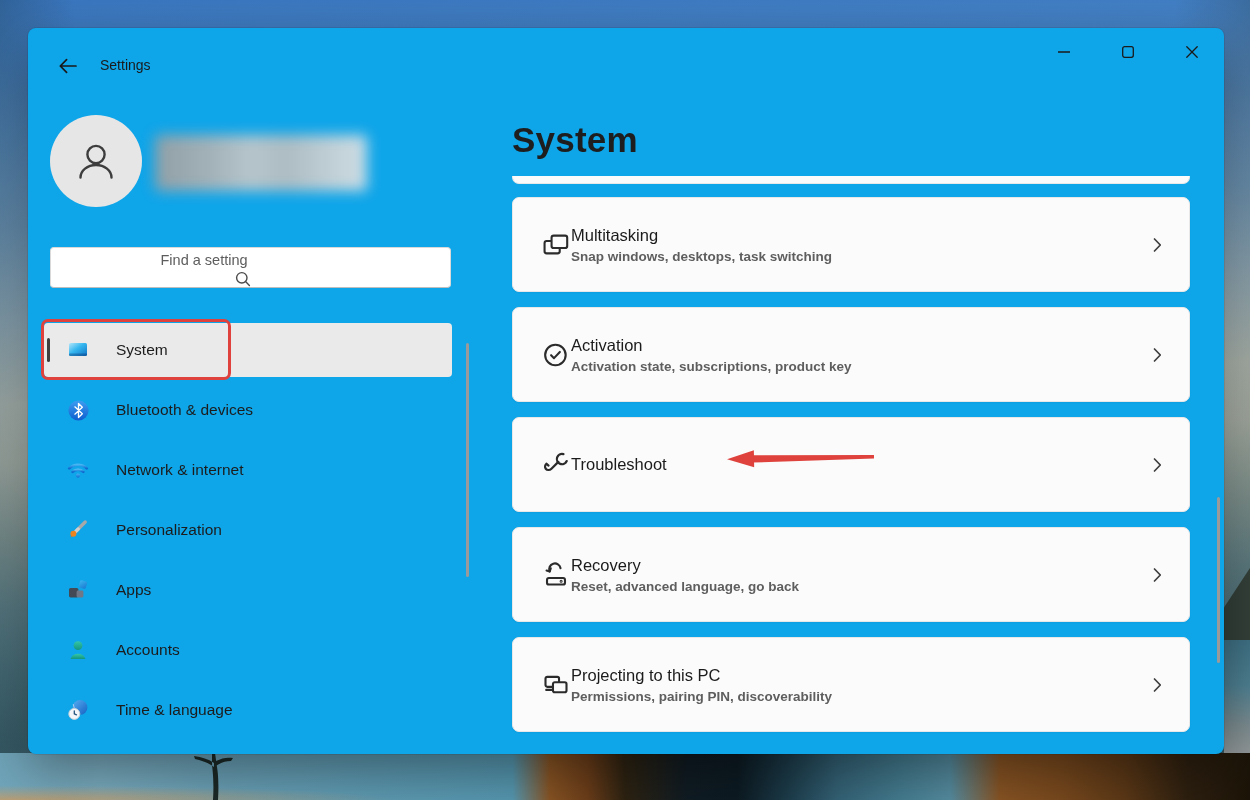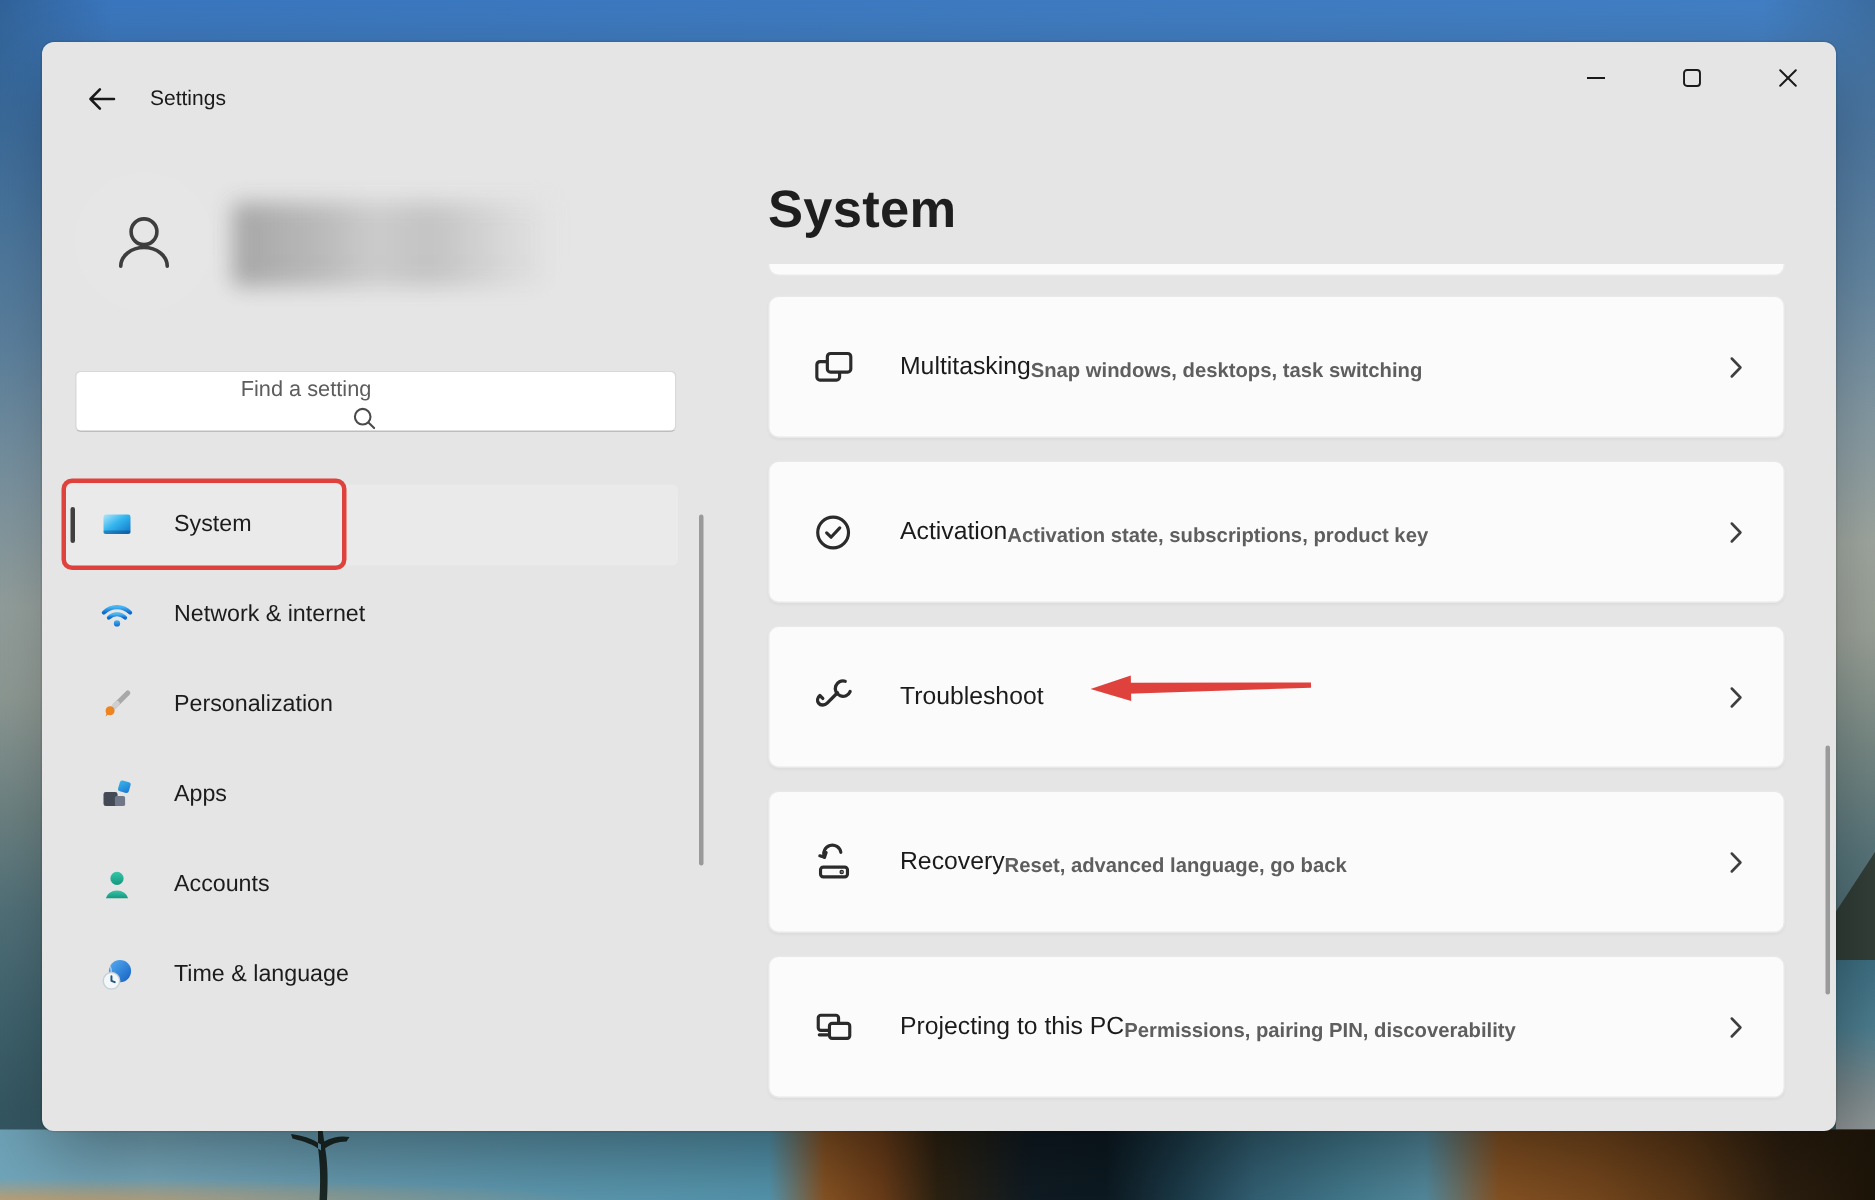--- a/index.html
+++ b/index.html
@@ -24,21 +24,21 @@
       radial-gradient(ellipse at 1% 100%, rgba(243,152,60,.55), rgba(243,152,60,0) 22%),
       linear-gradient(90deg,
         #71a6bb 0%, #7cb0c4 8%, #6ba3b9 18%, #5f9db5 30%, #579ab3 41%,
         #8a5524 44%, #6e3f1a 47%, #2e2312 50%, #101c24 55%, #0d1b23 59%,
         #1d3d4c 63%, #356478 67%, #457e92 72%, #568ea2 76%,
         #8a5524 80%, #7a4a1e 85%, #5d3917 90%, #2e2010 95%, #1c1408 100%); }
   .wall-tree { position:absolute; left:178px; top:753px; }
 
   
   .win { position:absolute; left:28px; top:28px; width:1196px; height:726px;
-    background:#e5e5e5; border-radius:8px;
+    background:#0ea5e9; border-radius:8px;
     box-shadow:0 18px 55px rgba(0,0,0,.42), 0 0 0 1px rgba(0,0,0,.08);
     overflow:hidden; }
 
   
   .back-btn { position:absolute; left:22px; top:23px; width:36px; height:30px;
     display:flex; align-items:center; justify-content:center; border-radius:4px; cursor:pointer; }
   .app-title { position:absolute; left:72px; top:29px; font-size:14px; color:#1a1a1a; }
   .caption-controls { position:absolute; right:0; top:0; height:48px; display:flex; }
   .caption-btn { width:64px; height:48px; display:flex; align-items:center; justify-content:center; cursor:pointer; }
 
@@ -80,21 +80,21 @@
 
   .card-sliver-top { position:absolute; left:484px; top:148px; width:678px; height:8px;
     background:#fbfbfb; border:1px solid #e9e9e9; border-top:none; border-radius:0 0 7px 7px; }
 
   .card { position:absolute; left:484px; width:678px; height:95px;
     background:#fbfbfb; border:1px solid #e8e8e8; border-radius:7px;
     box-shadow:0 1px 2px rgba(0,0,0,.04);
     display:flex; align-items:center; cursor:pointer; }
   .card-icon { width:30px; height:30px; margin-left:28px; display:flex;
     align-items:center; justify-content:center; flex:none; }
-  .card-text { margin-left:29px; display:flex; }
+  .card-text { display:flex; flex-direction:column; }
   .card-title { font-size:16.5px; color:#1b1b1b; }
   .card-sub { font-size:13.5px; color:#5e5e5e; margin-top:4px;font-weight:bold; }
   .card-chevron { position:absolute; right:27px; top:50%; transform:translateY(-50%); display:flex; }
 
   .annot-arrow { position:absolute; left:699px; top:420px; width:150px; height:20px;
     z-index:6; pointer-events:none; transform:rotate(-1deg); }
 
   .main-scrollbar { position:absolute; left:1189px; top:469px; width:3px; height:166px;
     background:#9a9a9a; border-radius:2px; cursor:pointer; }
 </style>
@@ -168,20 +168,36 @@
                 <stop offset="1" stop-color="#1172c4"></stop>
           </linearGradient>
             </defs>
           <rect x="3" y="5" width="18" height="13" rx="1.6" fill="url(#gSys)"></rect>
           <rect x="3" y="15.6" width="18" height="2.4" rx="1" fill="rgba(8,50,110,.35)"></rect>
         </svg>
       </span>
       <span class="nav-label">System</span>
     </div>
 
+    <div class="nav-item">
+
+      <span class="nav-icon">
+        <svg width="23" height="23" viewBox="0 0 24 24">
+          <defs>
+              <linearGradient id="gBt" x1="0" y1="0" x2="0" y2="1">
+            <stop offset="0" stop-color="#3f9df0"></stop>
+                <stop offset="1" stop-color="#0c5ecf"></stop>
+          </linearGradient>
+            </defs>
+          <circle cx="12" cy="12" r="10.5" fill="url(#gBt)"></circle>
+          <path d="M12 4.6 V19.4 M12 4.6 L16 8.6 L8.2 15.8 M12 19.4 L16 15.4 L8.2 8.2" fill="none" stroke="#fff" stroke-width="1.4" stroke-linecap="round" stroke-linejoin="round"></path>
+        </svg>
+      </span>
+      <span class="nav-label">Bluetooth &amp; devices</span>
+    </div>
 
     <div class="nav-item">
 
       <span class="nav-icon">
         <svg width="24" height="24" viewBox="0 0 24 24" fill="none">
           <defs>
               <linearGradient id="gWf" x1="0" y1="0" x2="0" y2="1">
             <stop offset="0" stop-color="#46b5f2"></stop>
                 <stop offset="1" stop-color="#0f6ad0"></stop>
           </linearGradient>

